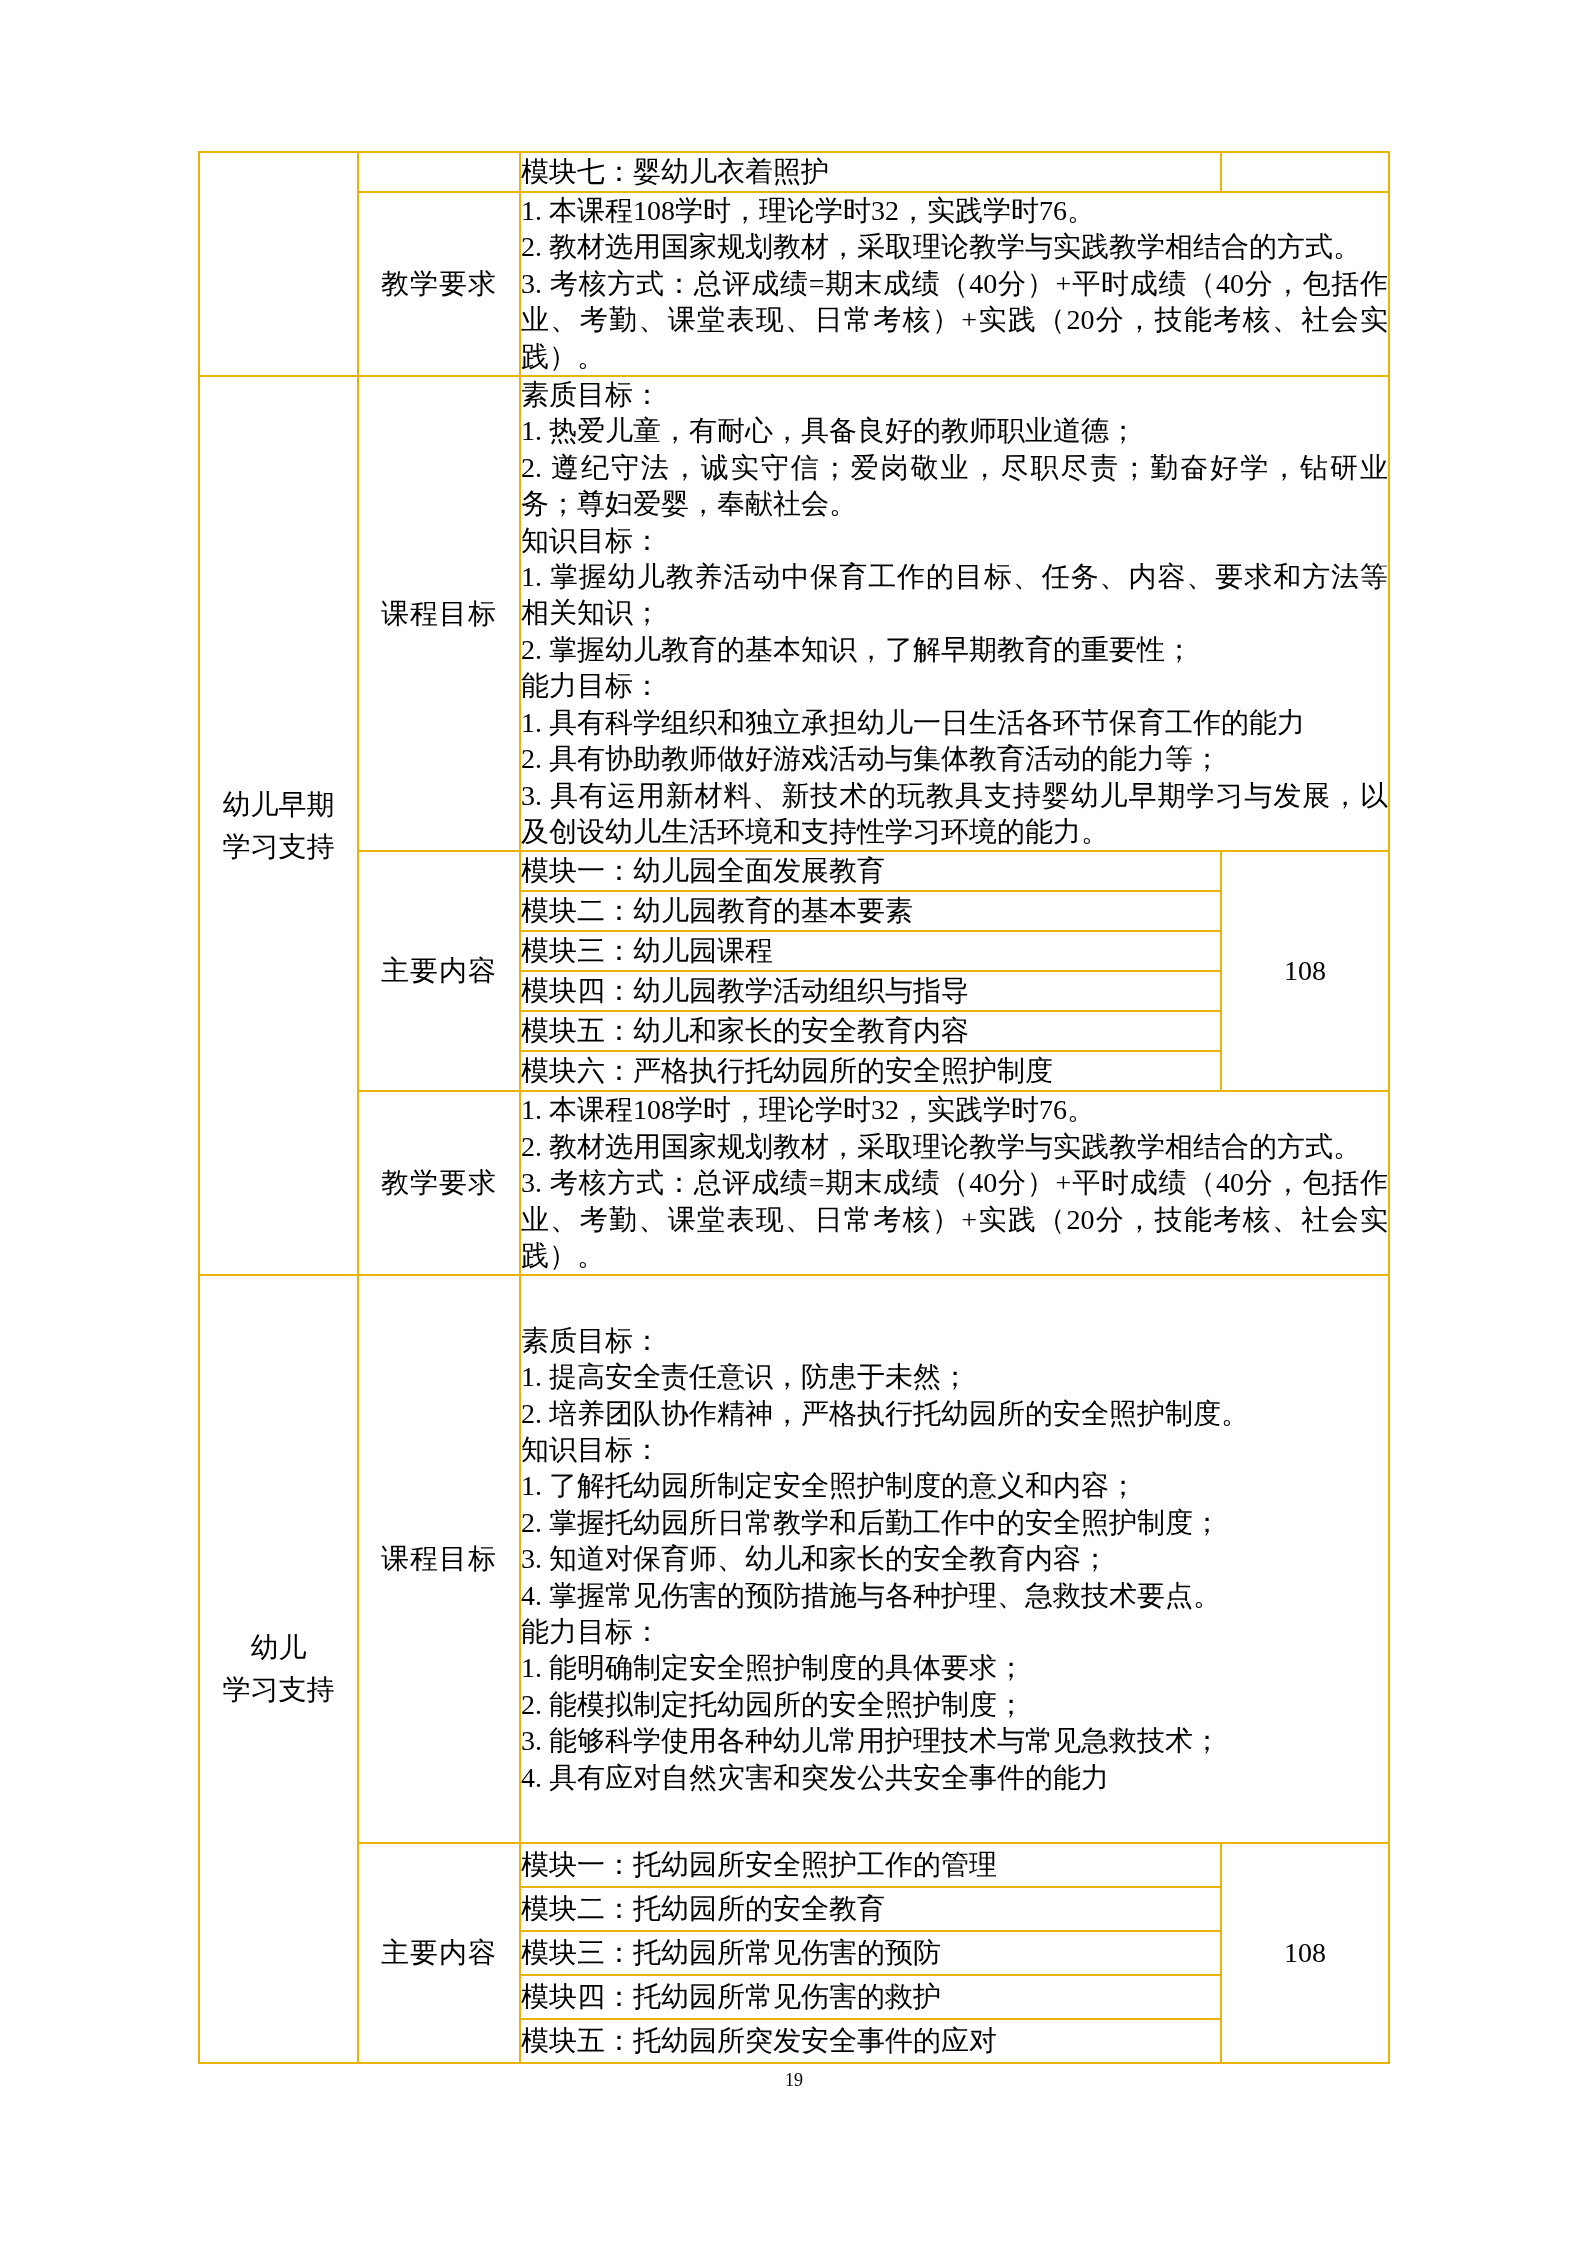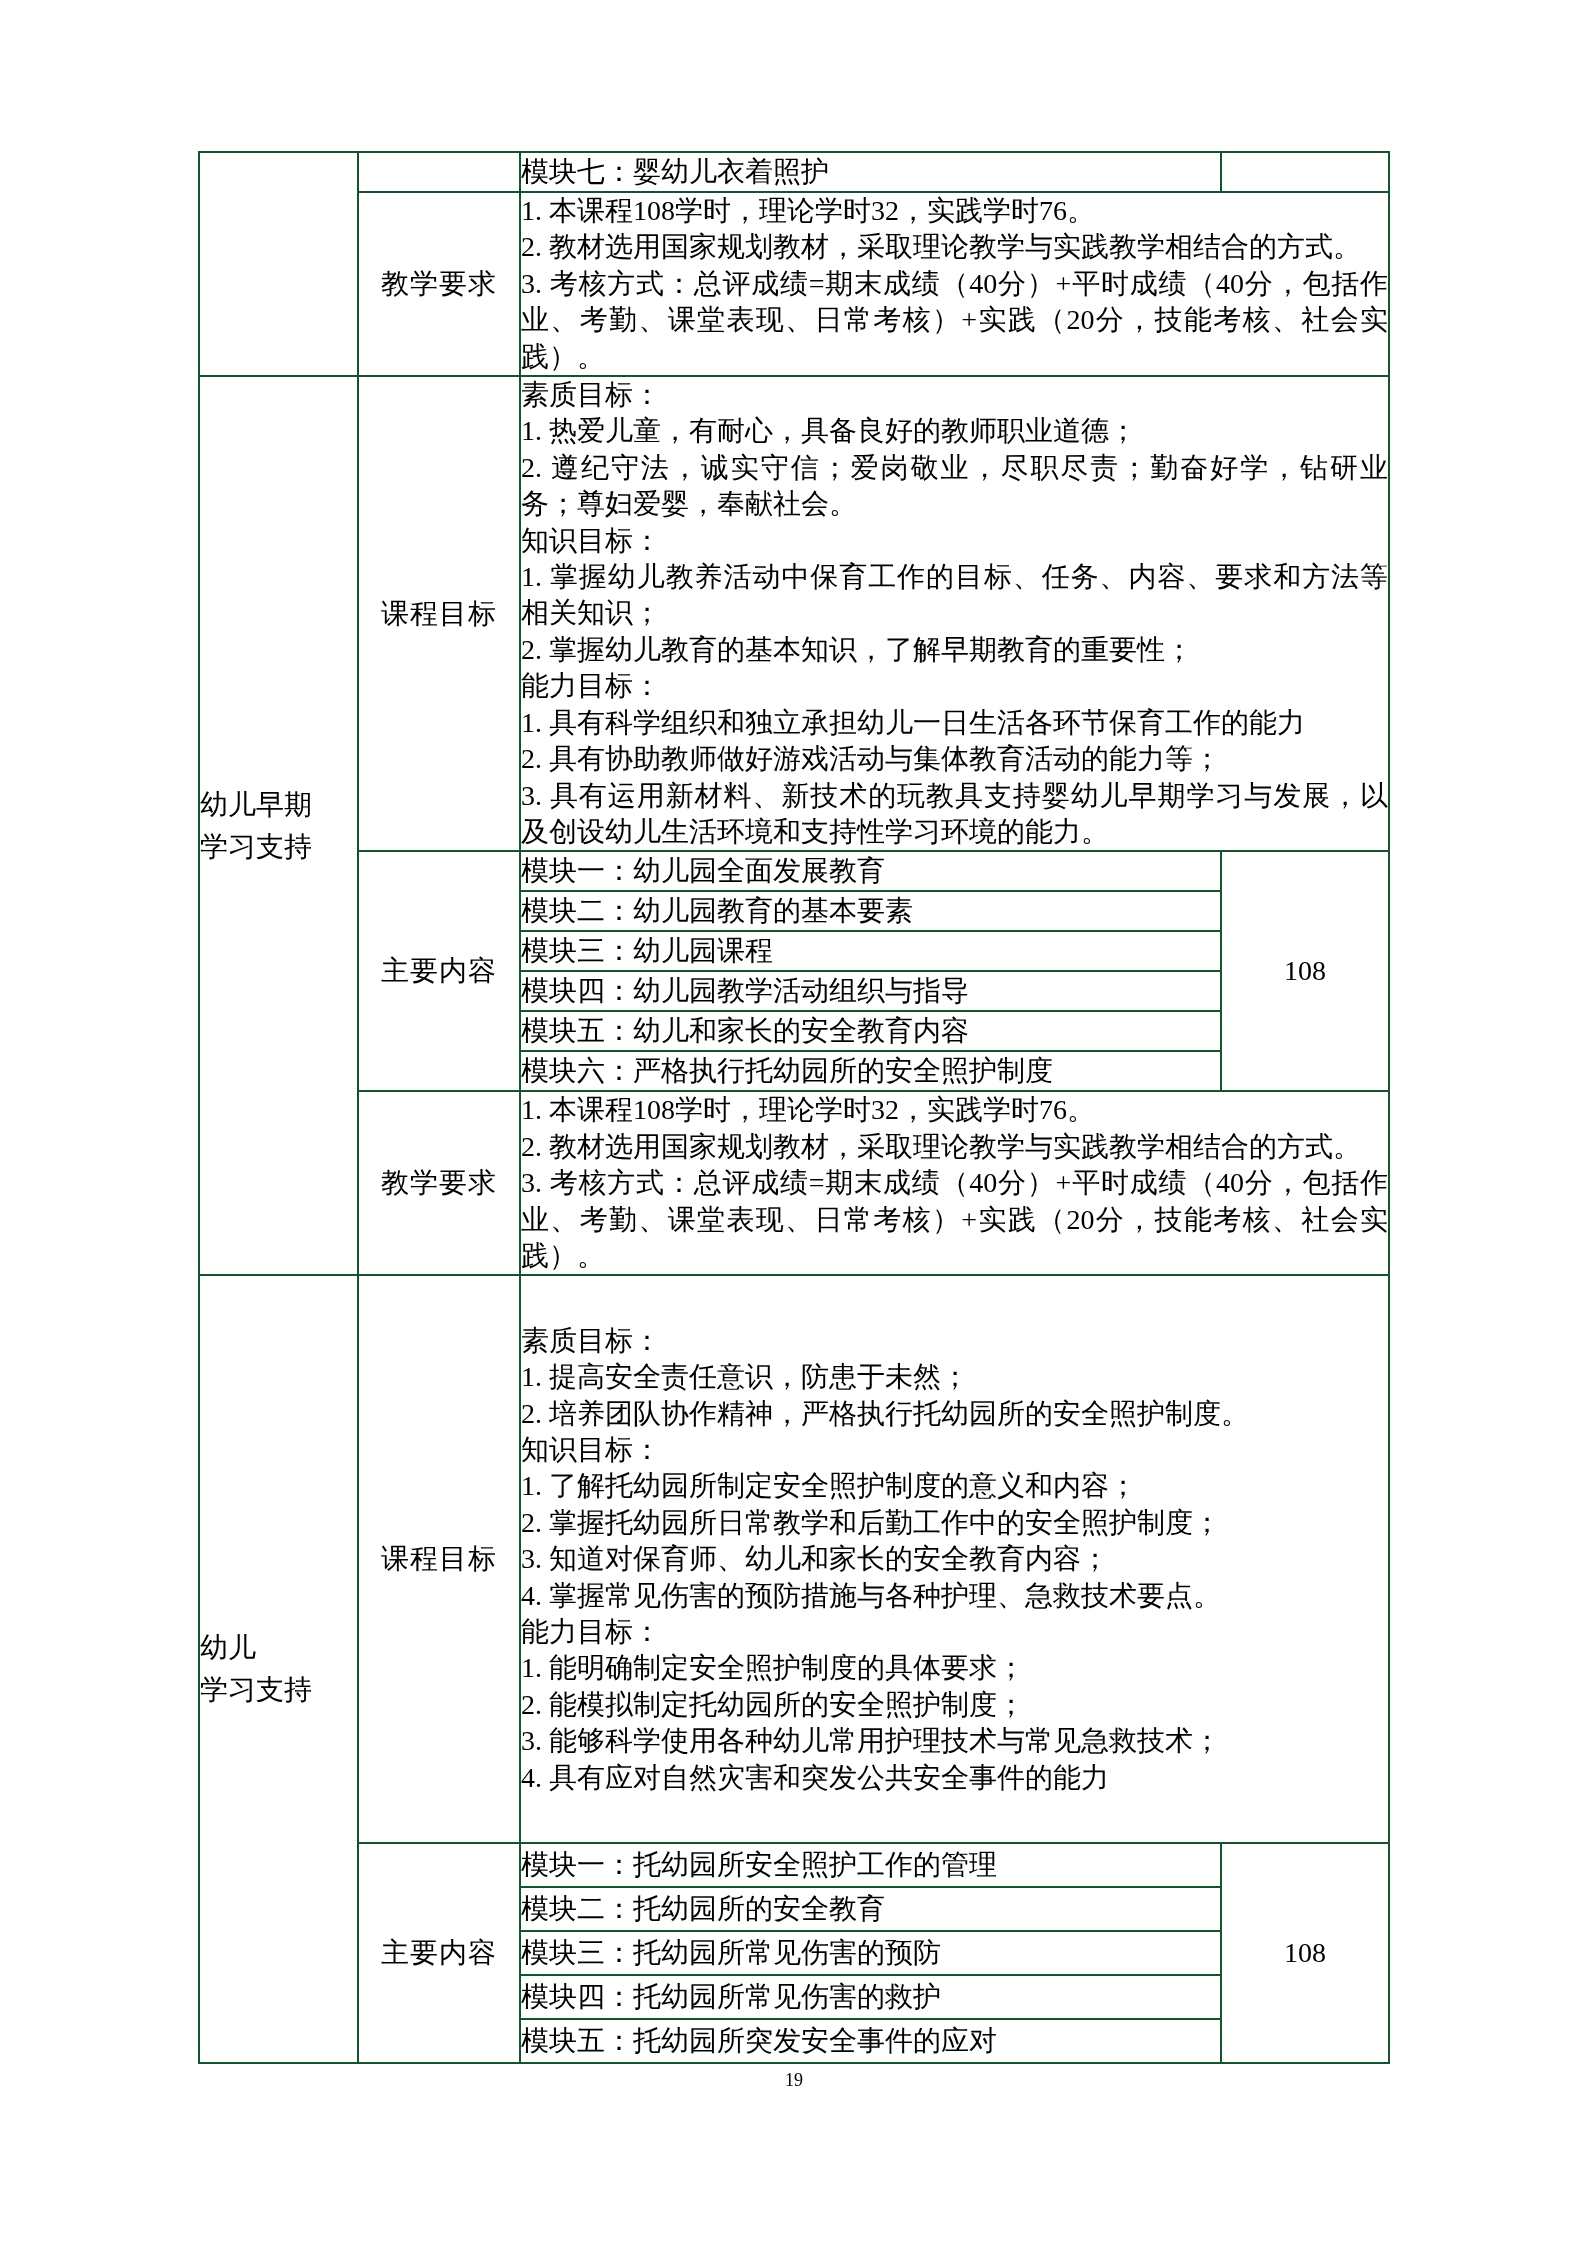--- a/index.html
+++ b/index.html
@@ -13,33 +13,34 @@
   }
   table.course {
     position: absolute;
     left: 198px;
     top: 151px;
     width: 1190px;
     border-collapse: collapse;
     table-layout: fixed;
   }
   table.course td {
-    border: 2px solid #14532d;
+    border: 2px solid #eab308;
     padding: 0;
     overflow: hidden;
   }
   .r36  { height: 36px; }
   .r184 { height: 184px; }
   .r473 { height: 473px; }
   .r38  { height: 38px; }
   .r183 { height: 183px; }
   .r568 { height: 568px; }
   .r44  { height: 44px; }
 
   .name-cell {
+    text-align: center;
     vertical-align: middle;
     font-size: 28px;
     line-height: 42px;
     white-space: pre-line;
   }
   .label-cell {
     text-align: center;
     vertical-align: middle;
     font-size: 28px;
     letter-spacing: 1px;

